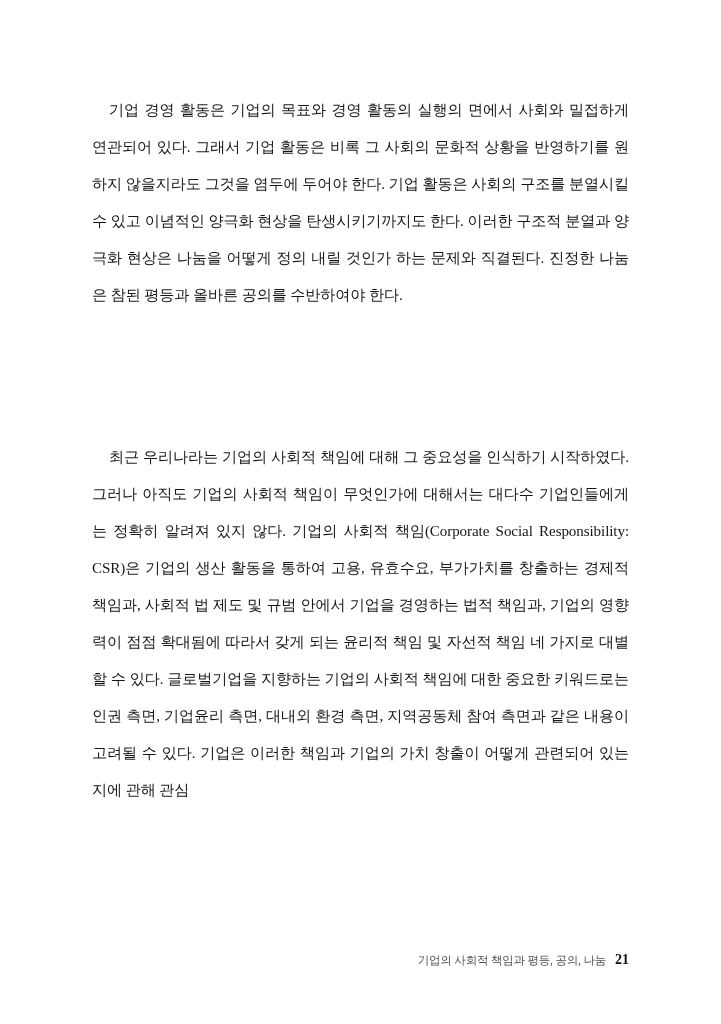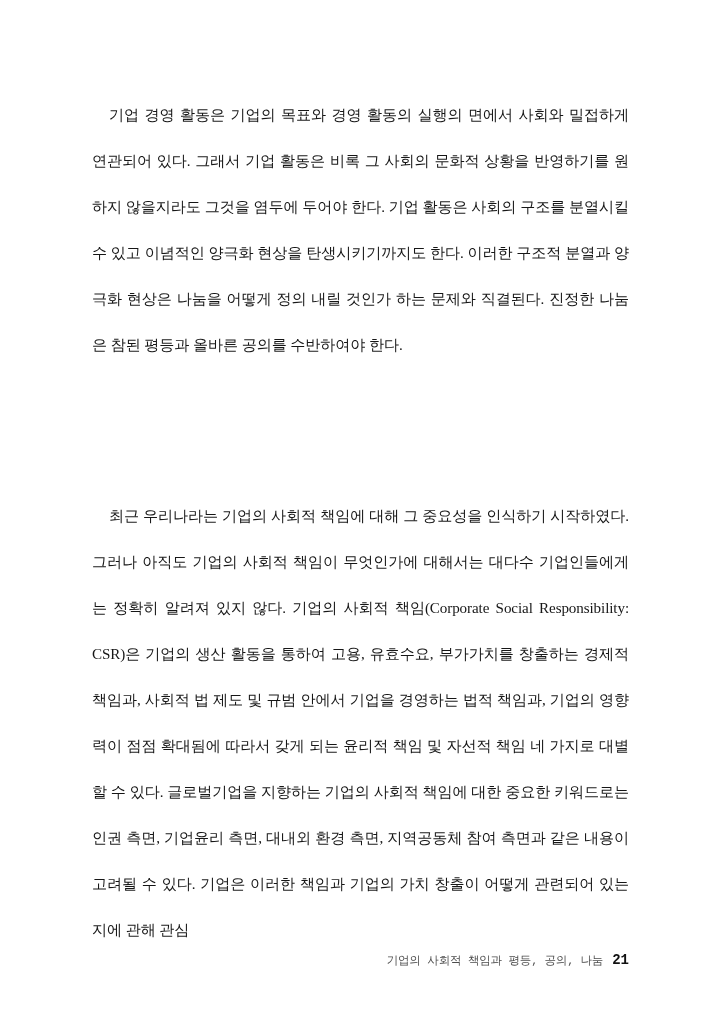--- a/index.html
+++ b/index.html
@@ -17,21 +17,21 @@
   .page {
     position: relative;
     width: 721px;
     height: 1024px;
     box-sizing: border-box;
     padding: 92px 92px 0 92px;
   }
   .body-text {
     font-family: "Liberation Serif", serif;
     font-size: 15.1px;
-    line-height: 46px;
+    line-height: 37px;
     color: #161616;
     text-align: justify;
     text-justify: inter-character;
     letter-spacing: -0.1px;
     margin: 0;
   }
   .body-text .indent {
     display: inline-block;
     width: 17px;
   }
@@ -54,27 +54,27 @@
   .footer {
     position: absolute;
     left: 92px;
     right: 92px;
     bottom: 56px;
     display: flex;
     align-items: baseline;
     justify-content: flex-end;
   }
   .footer-title {
-    font-family: Liberation Mono, monospace;
+    font-family: Liberation Serif, serif;
     font-size: 11.5px;
     color: #4d4d4d;
     letter-spacing: -0.2px;
   }
   .footer-page {
-    font-family: Liberation Mono, monospace;
+    font-family: Liberation Serif, serif;
     font-weight: bold;
     font-size: 14px;
     color: #111111;
     margin-left: 9px;
   }
 </style>
 </head>
 <body>
 
 <div class="page">

